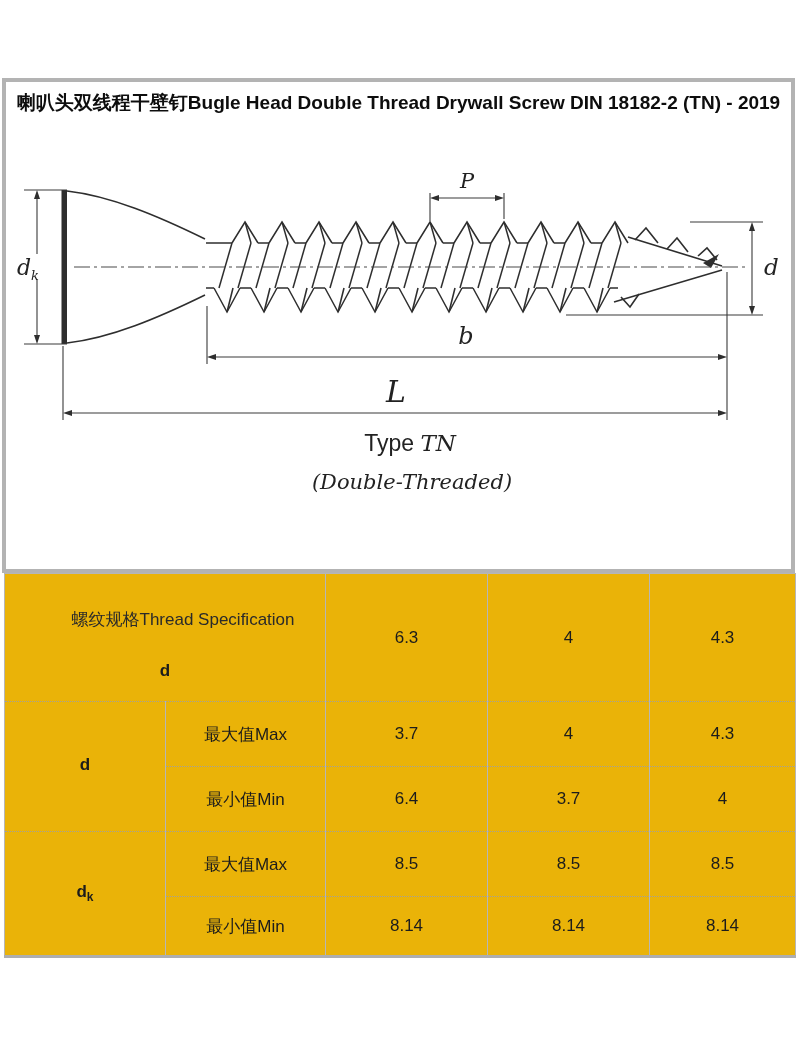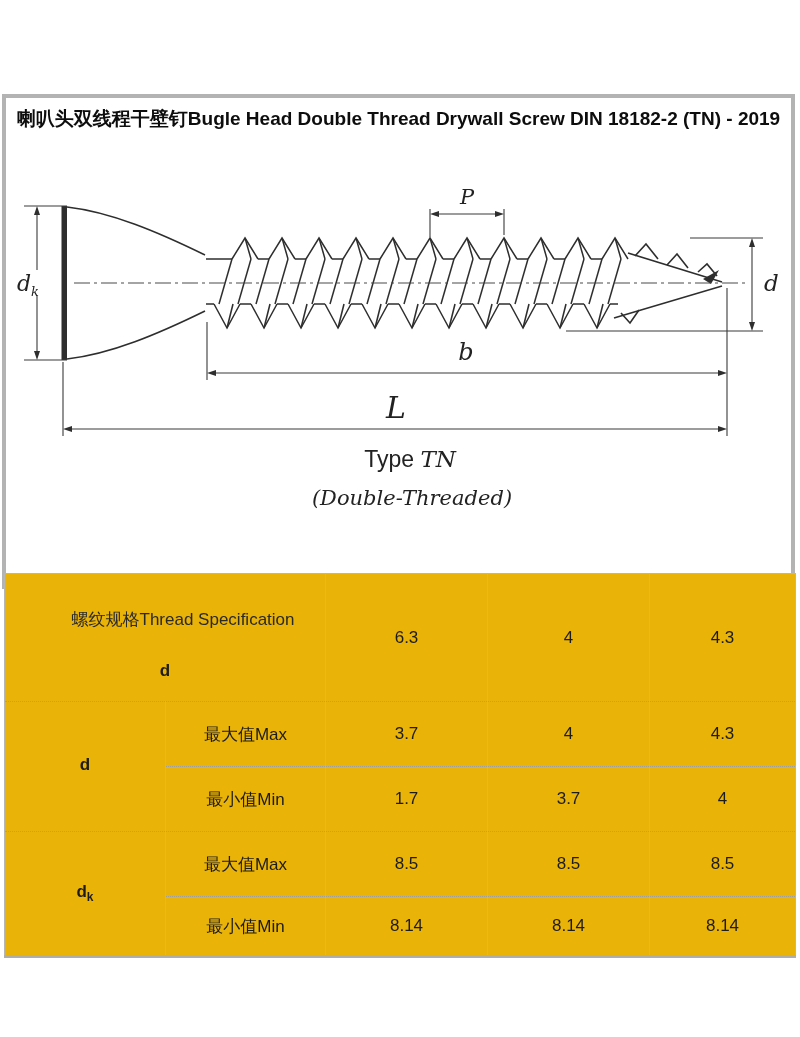--- a/index.html
+++ b/index.html
@@ -2,21 +2,21 @@
 <html><head>
 <meta charset="utf-8">
 <style>
   html,body{margin:0;padding:0;}
   body{
     width:800px;height:1037px;position:relative;background:#ffffff;
     font-family:"Liberation Sans",sans-serif;color:#1f1f1f;overflow:hidden;
   }
   .frame{
     position:absolute;left:2px;top:78px;width:785px;height:487px;
-    border:4px solid #b3b3b3;background:#ffffff;margin-top:16px;
+    border:4px solid #b3b3b3;background:#ffffff;
   }
   .doc-title{
     position:absolute;left:0;right:0;top:8px;text-align:center;
     font-size:19px;font-weight:bold;color:#0d0d0d;white-space:nowrap;
   }
   svg.drawing{position:absolute;left:0;top:0;width:785px;height:487px;}
 
   table.spec-table{
     position:absolute;left:4px;top:573px;width:791px;background:#eab308;
     border-collapse:collapse;table-layout:fixed;
@@ -214,21 +214,21 @@
     <td rowspan="2">
       <span class="sym"><span>d</span><sub></sub></span>
     </td>
     <td>最大值Max</td>
     <td>3.7</td>
     <td>4</td>
     <td>4.3</td>
   </tr>
   <tr class="r3">
     <td>最小值Min</td>
-    <td>1.7</td>
+    <td>6.4</td>
     <td>3.7</td>
     <td>4</td>
   </tr>
   <tr class="r4">
     <td rowspan="2">
       <span class="sym"><span>d</span><sub>k</sub></span>
     </td>
     <td>最大值Max</td>
     <td>8.5</td>
     <td>8.5</td>

